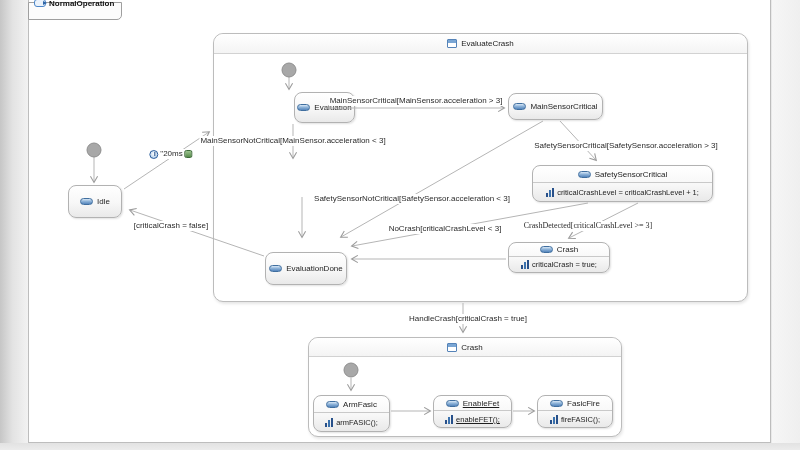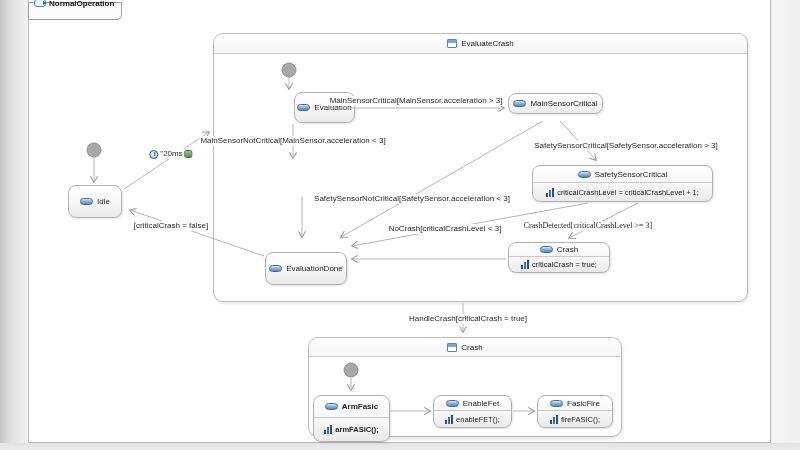--- a/index.html
+++ b/index.html
@@ -98,21 +98,21 @@
   <div class="state simple" style="left:68px;top:185px;width:54px;height:33px;">
     <span class="pill-icon"></span>
     <span>Idle</span>
   </div>
 
   <div class="state simple" style="left:262px;top:92px;width:61px;height:31px;margin-left:32px;">
     <span class="pill-icon"></span>
     <span>Evaluation</span>
   </div>
 
-  <div class="state simple" style="left:508px;top:93px;width:95px;height:21px;">
+  <div class="state simple" style="left:508px;top:93px;width:95px;height:27px;">
     <span class="pill-icon"></span>
     <span>MainSensorCritical</span>
   </div>
 
 
   <div class="state comp" style="left:532px;top:165px;width:181px;height:37px;">
     <div class="title-row">
       <span class="pill-icon"></span>
       <span>SafetySensorCritical</span>
     </div>
@@ -139,36 +139,36 @@
     <div class="action-row">
       <span class="bars-icon">
           <i class="b1"></i>
           <i class="b2"></i>
           <i class="b3"></i>
         </span>
       <span>criticalCrash = true;</span>
     </div>
   </div>
 
-  <div class="state comp" style="left:313px;top:395px;width:77px;height:47px;font-weight:bold;">
+  <div class="state comp" style="left:313px;top:395px;width:77px;height:37px;">
     <div class="title-row">
       <span class="pill-icon"></span>
       <span>ArmFasic</span>
     </div>
     <div class="action-row">
       <span class="bars-icon">
           <i class="b1"></i>
           <i class="b2"></i>
           <i class="b3"></i>
         </span>
       <span>armFASIC();</span>
     </div>
   </div>
 
-  <div class="state comp" style="left:433px;top:395px;width:79px;height:33px;">
+  <div class="state comp" style="left:433px;top:395px;width:79px;height:33px;text-decoration:underline;">
     <div class="title-row">
       <span class="pill-icon"></span>
       <span>EnableFet</span>
     </div>
     <div class="action-row">
       <span class="bars-icon">
           <i class="b1"></i>
           <i class="b2"></i>
           <i class="b3"></i>
         </span>

